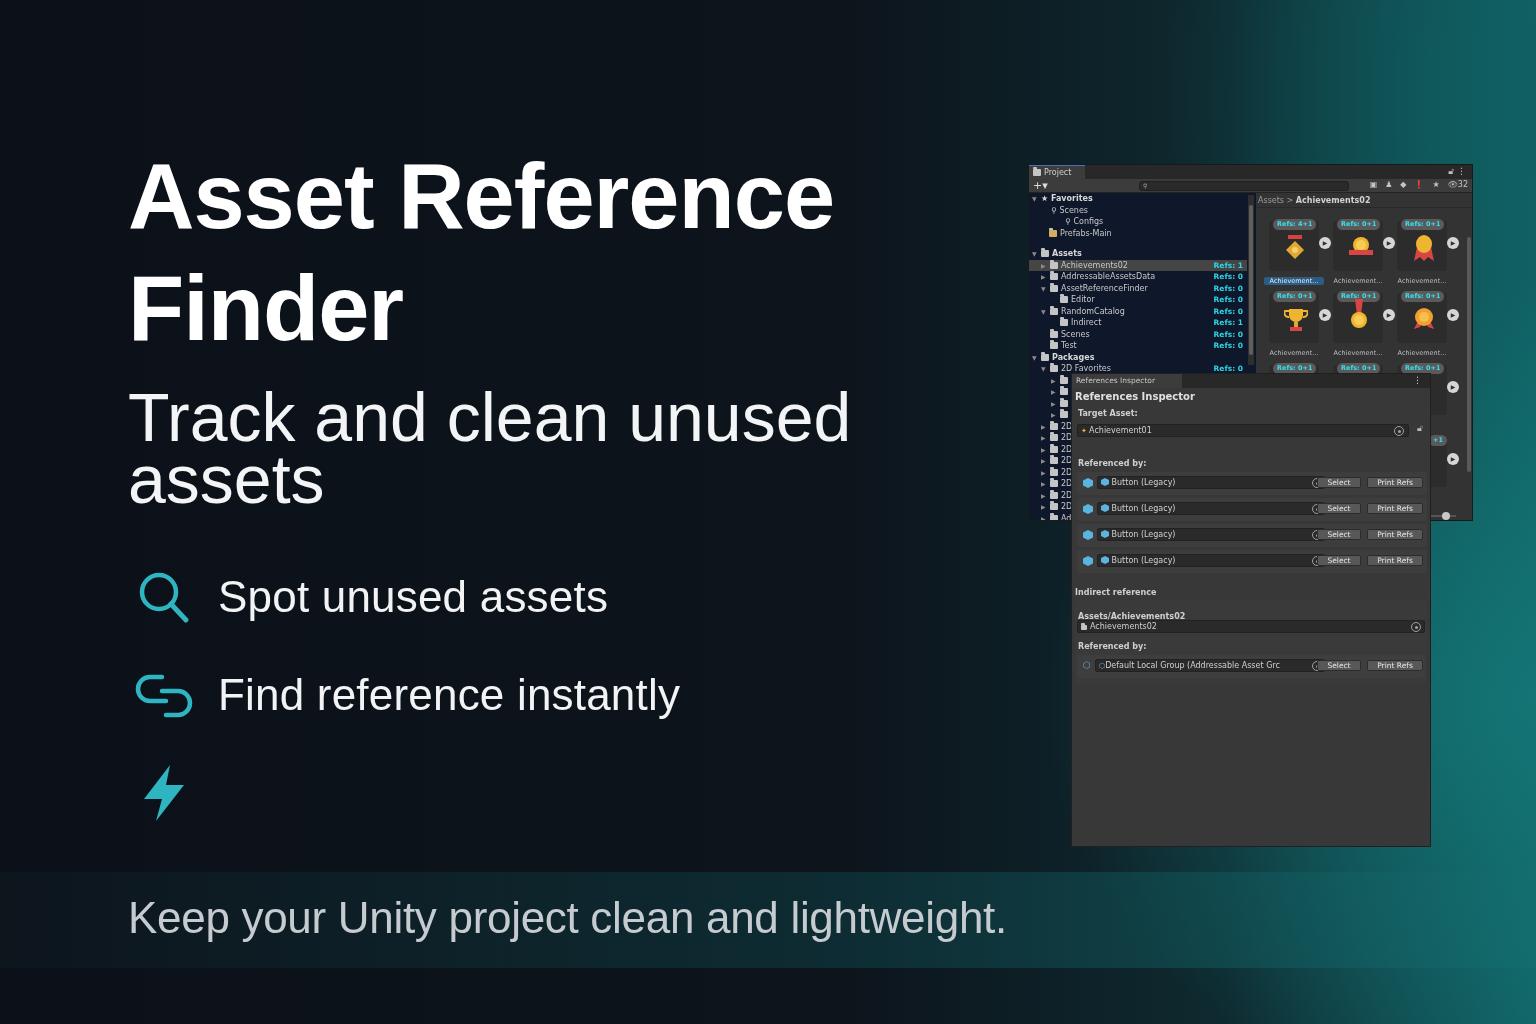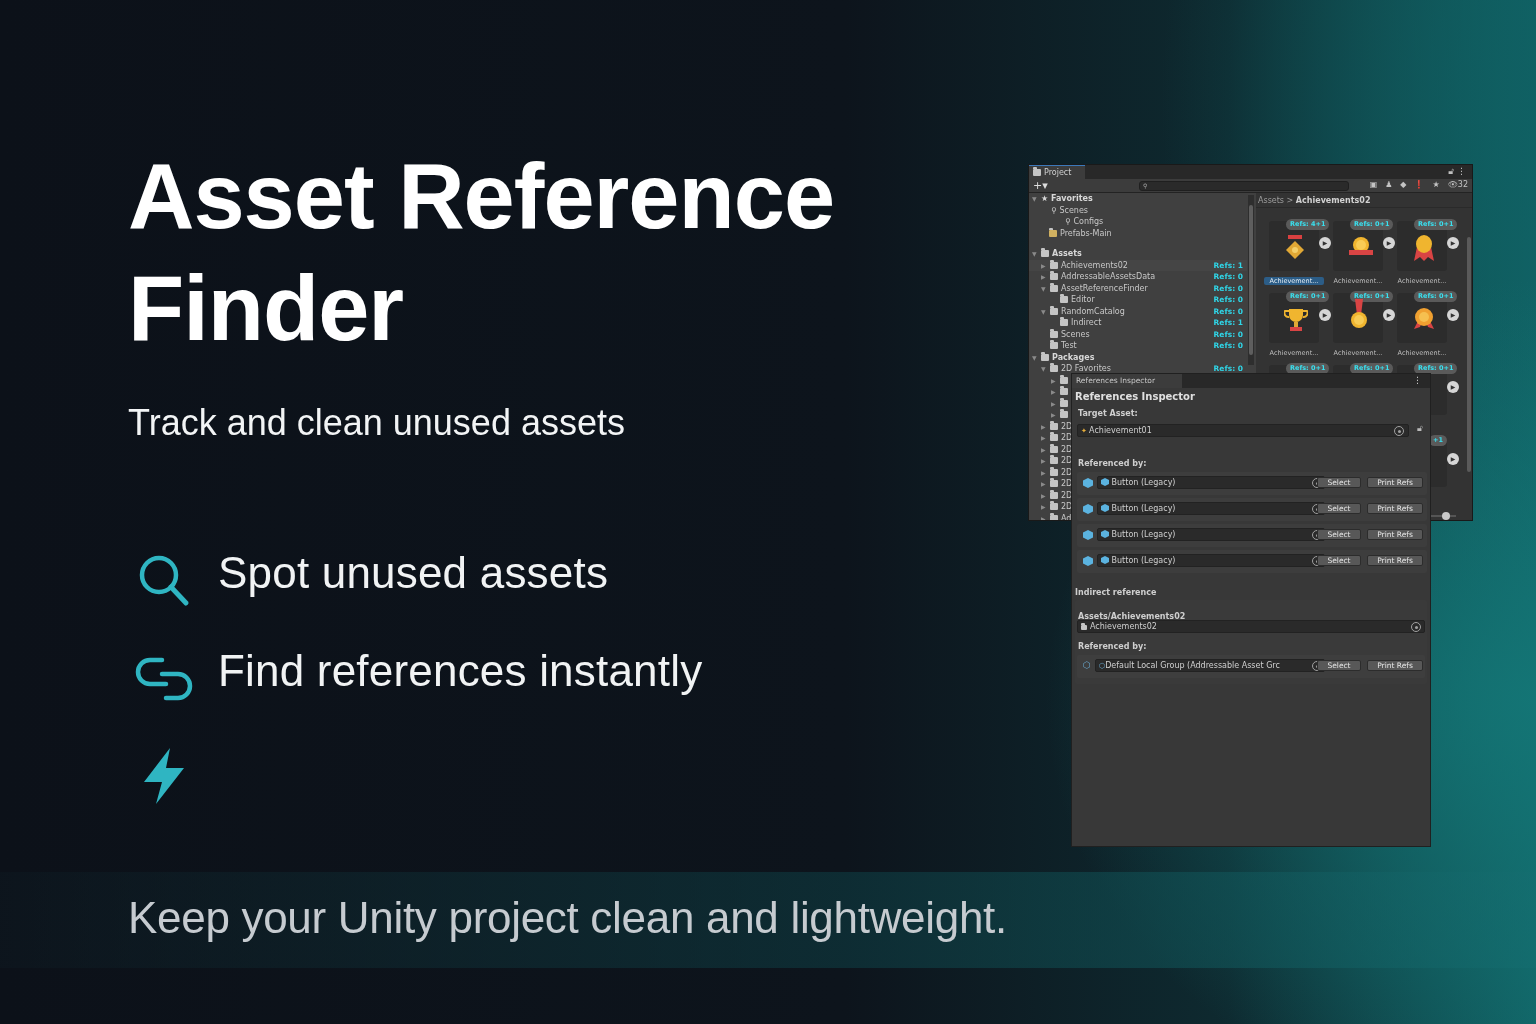--- a/index.html
+++ b/index.html
@@ -5,32 +5,32 @@
 *{box-sizing:border-box;margin:0;padding:0}
 html,body{width:1536px;height:1024px;overflow:hidden}
 body{position:relative;font-family:"Liberation Sans",sans-serif;
  background:
   radial-gradient(ellipse 700px 600px at 1536px 700px, rgba(20,120,120,0.85), rgba(20,110,110,0) 70%),
   radial-gradient(ellipse 500px 700px at 1536px 100px, rgba(15,95,98,0.75), rgba(15,90,95,0) 75%),
   linear-gradient(90deg,#0c1119 0%,#0d141c 55%,#0e2a30 80%,#116466 100%);
 }
 .hero{position:absolute;left:128px;top:140px;width:880px;color:#fff}
 .hero h1{font-size:92px;font-weight:700;line-height:1.22;letter-spacing:-1px}
-.hero .sub{margin-top:28px;font-size:36px;line-height:62px;font-weight:400;color:#f2f4f5}
+.hero .sub{margin-top:22px;font-size:68px;line-height:62px;font-weight:400;color:#f2f4f5}
 .features{position:absolute;left:132px;top:548px}
-.feat{display:flex;align-items:flex-start;height:98px}
+.feat{display:flex;align-items:center;height:98px}
 .feat .ic{width:64px;height:64px;margin-right:22px;display:flex;align-items:center;justify-content:center}
 .feat .lbl{font-size:44px;color:#f1f3f4;letter-spacing:.2px}
 .tagband{position:absolute;left:0;top:872px;width:1536px;height:96px;
  background:linear-gradient(90deg,rgba(14,26,34,0.4),rgba(14,60,66,0.6) 55%,rgba(20,110,112,0.55));}
 .tagline{position:absolute;left:128px;top:893px;font-size:44px;color:#c6cbd0;letter-spacing:-.3px}
 
 
 .unity{font-family:"DejaVu Sans",sans-serif;color:#c8c8c8}
-.proj{position:absolute;left:1028px;top:164px;width:445px;height:357px;background:#404040;border:1px solid #191919;overflow:hidden}
+.proj{position:absolute;left:1028px;top:164px;width:445px;height:357px;background:#0f172a;border:1px solid #191919;overflow:hidden}
 .proj .tabbar{height:14px;background:#282828;position:relative}
 .proj .tab{position:absolute;left:0;top:0;height:14px;width:56px;background:#3c3c3c;border-top:1px solid #3a79bb;font-size:8px;padding:2px 0 0 4px;color:#d0d0d0}
 .proj .tabicons{position:absolute;right:6px;top:1px;font-size:9px;color:#c0c0c0}
 .proj .toolbar{height:14px;background:#3c3c3c;border-bottom:1px solid #232323;position:relative}
 .proj .plus{position:absolute;left:4px;top:0;font-size:11px;color:#ddd}
 .proj .search{position:absolute;left:110px;top:2px;width:210px;height:10px;background:#2a2a2a;border:1px solid #1f1f1f;border-radius:3px;font-size:6px;padding-left:3px;color:#aaa}
 .proj .tbicons{position:absolute;right:4px;top:1px;font-size:8px;color:#c4c4c4;display:flex;gap:8px}
 .tree{position:absolute;left:0;top:28px;width:218px;font-size:8px}
 .tree .row{height:11.5px;line-height:11.5px;position:relative;white-space:nowrap}
 .tree .row.sel{background:#454545}
@@ -38,21 +38,21 @@
 .tree .bold{font-weight:700;color:#d8d8d8}
 .fold{display:inline-block;width:8px;height:7px;background:#c4c4c4;border-radius:1px;margin-right:3px;vertical-align:-1px;position:relative}
 .fold:before{content:"";position:absolute;left:0;top:-2px;width:4px;height:2px;background:#c4c4c4;border-radius:1px 1px 0 0}
 .arrow{display:inline-block;width:9px;color:#8a8a8a;font-size:6px}
 .vscroll{position:absolute;left:219px;top:30px;width:6px;height:170px;background:#2e2e2e}
 .vscroll .thumb{position:absolute;left:1px;top:10px;width:4px;height:150px;background:#5e5e5e;border-radius:2px}
 .grid{position:absolute;left:227px;top:28px;width:218px;height:329px;background:#333}
 .grid .crumb{height:15px;font-size:8px;line-height:15px;padding-left:2px;color:#9d9d9d;border-bottom:1px solid #2a2a2a}
 .grid .crumb b{color:#d2d2d2}
 .tile{position:absolute;width:50px;height:50px;background:#2c2c2c;border-radius:3px}
-.tile .badge{position:absolute;left:17px;top:-2px;height:11px;padding:0 4px;background:#5a5a5a;border-radius:6px;font-size:6.5px;font-weight:700;color:#39e1f0;line-height:11px;white-space:nowrap}
+.tile .badge{position:absolute;left:4px;top:-2px;height:11px;padding:0 4px;background:#5a5a5a;border-radius:6px;font-size:6.5px;font-weight:700;color:#39e1f0;line-height:11px;white-space:nowrap}
 .tile .play{position:absolute;right:-12px;top:16px;width:12px;height:12px;border-radius:50%;background:#d6d6d6;color:#333;font-size:6px;text-align:center;line-height:12px}
 .tile .art{position:absolute;left:15px;top:14px}
 .tname{position:absolute;width:60px;font-size:6.5px;color:#bfbfbf;text-align:center}
 .tname.sel{background:#2c5d87;color:#e6eef5;border-radius:2px}
 .gscroll{position:absolute;right:2px;top:44px;width:6px;height:285px}
 .gscroll .thumb{position:absolute;left:1px;top:0;width:4px;height:235px;background:#5a5a5a;border-radius:2px}
 .slider{position:absolute;right:18px;bottom:5px;width:30px;height:2px;background:#555}
 .slider:after{content:"";position:absolute;right:6px;top:-3px;width:8px;height:8px;border-radius:50%;background:#c8c8c8}
 
 .refwin{position:absolute;left:1071px;top:373px;width:360px;height:474px;background:#383838;border:1px solid #202020}
@@ -91,21 +91,21 @@
     </span>
     <span class="lbl">Spot unused assets</span>
   </div>
   <div class="feat">
     <span class="ic">
       <svg width="64" height="60" viewBox="0 0 64 60">
           <path d="M30 12 H18 a12 12 0 0 0 0 24 H34" fill="none" stroke="#2fb5c2" stroke-width="4.5" stroke-linecap="round"></path>
           <path d="M30 26 H46 a12 12 0 0 1 0 24 H34" fill="none" stroke="#2fb5c2" stroke-width="4.5" stroke-linecap="round"></path>
         </svg>
     </span>
-    <span class="lbl">Find references instantly</span>
+    <span class="lbl">Find reference instantly</span>
   </div>
   <div class="feat">
     <span class="ic">
       <svg width="56" height="64" viewBox="0 0 56 64">
           <polygon points="34,4 8,38 26,38 20,60 48,24 30,24" fill="#2fb5c2"></polygon>
         </svg>
     </span>
   </div>
 </div>
 

